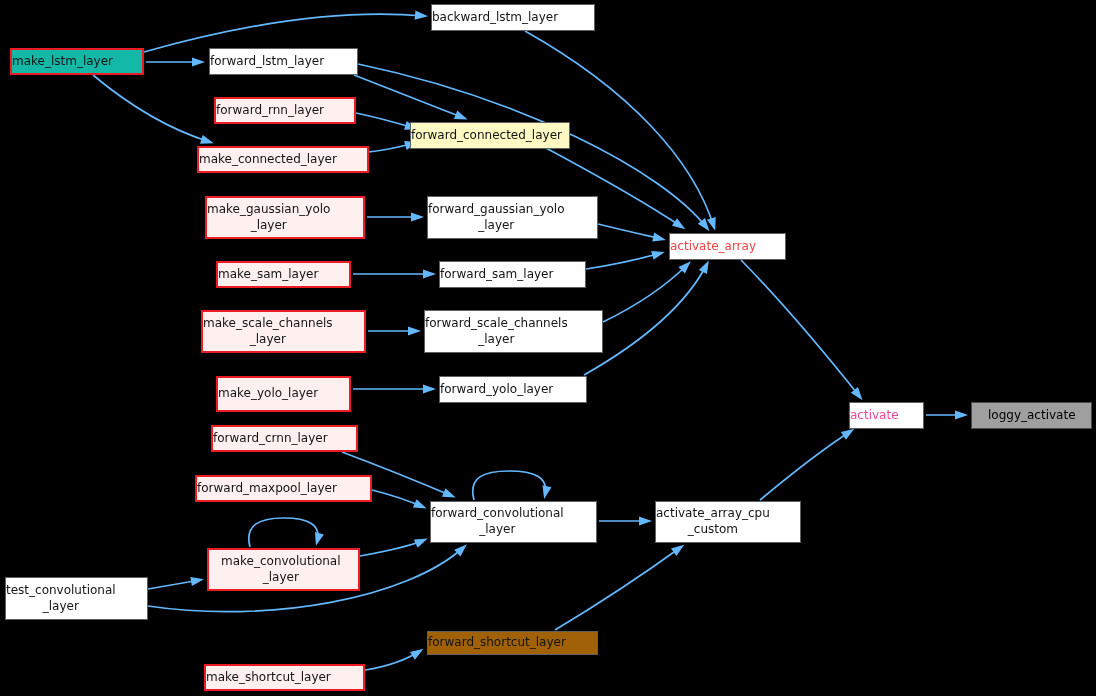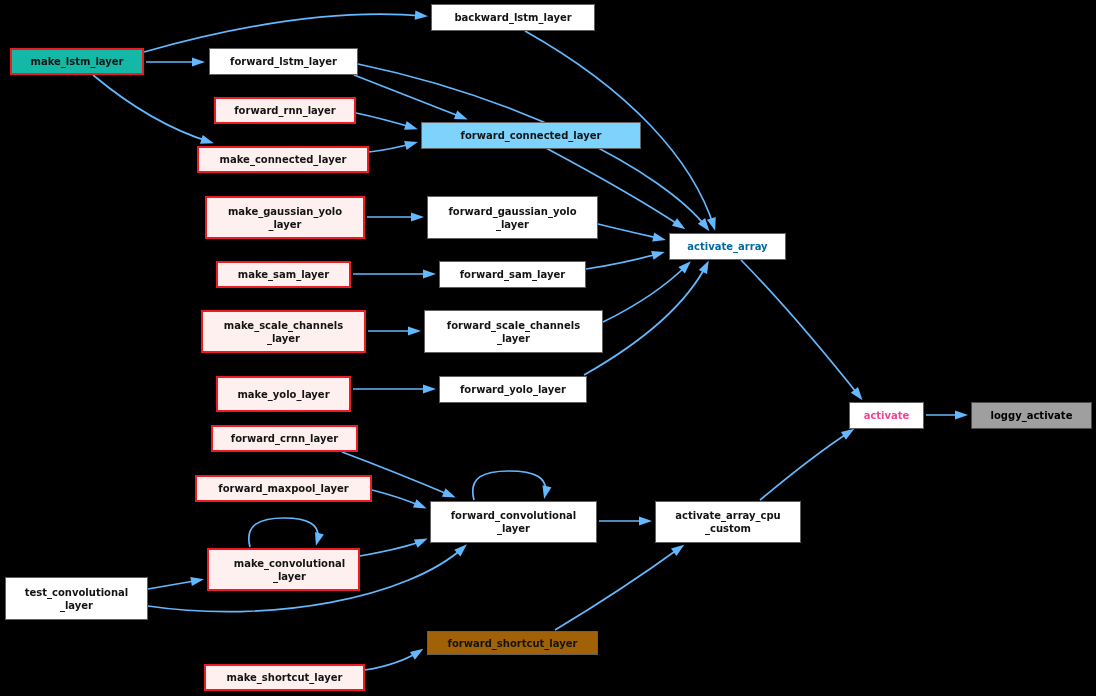--- a/index.html
+++ b/index.html
@@ -13,27 +13,26 @@
     font-family: "DejaVu Sans", "Liberation Sans", sans-serif;
   }
   #edge-layer {
     position: absolute; left: 0; top: 0;
   }
   .node {
     position: absolute;
     box-sizing: border-box;
     display: flex;
     align-items: center;
-    justify-content: center;
+    justify-content: flex-start;
     text-align: center;
-    font-size: 10px;
+    font-size: 12px;
     line-height: 1.3;
     white-space: pre-line;
     cursor: pointer;
-    font-weight: bold;
   }
 </style>
 </head>
 <body style="background: rgb(0, 0, 0);">
 
 <div id="graph" style="background: rgb(0, 0, 0);">
   <svg id="edge-layer" width="1096" height="696">
       <path d="M 144 52 C 250,22 345,9 424,16" fill="none" stroke="#63b8ff" stroke-width="1.7"></path>
       <polygon points="427.9843892518995,16.353047148902483 414.6291199619884,19.787691554653776 415.44112840446417,10.623596275285053" fill="#63b8ff"></polygon>
       <path d="M 146 62 L 201 62" fill="none" stroke="#63b8ff" stroke-width="1.7"></path>
@@ -93,41 +92,41 @@
       <path d="M 760 500 C 790,475 823,449 851,431" fill="none" stroke="#63b8ff" stroke-width="1.7"></path>
       <polygon points="854.3647139015062,428.836969634746 845.9168786416532,439.73623930855365 840.941908801569,431.9973973350893" fill="#63b8ff"></polygon>
       <path d="M 926 415 L 964 415" fill="none" stroke="#63b8ff" stroke-width="1.7"></path>
       <polygon points="968,415 955,419.6 955,410.4" fill="#63b8ff"></polygon>
     </svg>
 <div class="node" style="left: 431px; top: 4px; width: 164px; height: 27px; background: rgb(255, 255, 255); border: 1.6px solid rgb(96, 96, 96); color: rgb(20, 20, 20);"><span>backward_lstm_layer</span></div>
     <div class="node" style="left: 10px; top: 48px; width: 134px; height: 27px; background: #14b8a6; border: 2.4px solid rgb(237, 28, 36); color: rgb(20, 20, 20);"><span>make_lstm_layer</span></div>
     <div class="node" style="left: 209px; top: 48px; width: 149px; height: 27px; background: rgb(255, 255, 255); border: 1.6px solid rgb(96, 96, 96); color: rgb(20, 20, 20);"><span>forward_lstm_layer</span></div>
     <div class="node" style="left: 214px; top: 97px; width: 142px; height: 27px; background: rgb(255, 240, 240); border: 2.4px solid rgb(237, 28, 36); color: rgb(20, 20, 20);"><span>forward_rnn_layer</span></div>
     <div class="node" style="left: 197px; top: 146px; width: 172px; height: 27px; background: rgb(255, 240, 240); border: 2.4px solid rgb(237, 28, 36); color: rgb(20, 20, 20);"><span>make_connected_layer</span></div>
-    <div class="node" style="left: 421px; top: 122px; width: 220px; height: 27px; background: #7dd3fc; border: 1.6px solid rgb(96, 96, 96); color: rgb(20, 20, 20);"><span>forward_connected_layer</span></div>
+    <div class="node" style="left: 410px; top: 122px; width: 160px; height: 27px; background: #fef9c3; border: 1.6px solid rgb(96, 96, 96); color: rgb(20, 20, 20);"><span>forward_connected_layer</span></div>
     <div class="node" style="left: 205px; top: 196px; width: 160px; height: 43px; background: rgb(255, 240, 240); border: 2.4px solid rgb(237, 28, 36); color: rgb(20, 20, 20);"><span>make_gaussian_yolo
 _layer</span></div>
     <div class="node" style="left: 427px; top: 196px; width: 171px; height: 43px; background: rgb(255, 255, 255); border: 1.6px solid rgb(96, 96, 96); color: rgb(20, 20, 20);"><span>forward_gaussian_yolo
 _layer</span></div>
     <div class="node" style="left: 216px; top: 261px; width: 135px; height: 27px; background: rgb(255, 240, 240); border: 2.4px solid rgb(237, 28, 36); color: rgb(20, 20, 20);"><span>make_sam_layer</span></div>
     <div class="node" style="left: 439px; top: 261px; width: 147px; height: 27px; background: rgb(255, 255, 255); border: 1.6px solid rgb(96, 96, 96); color: rgb(20, 20, 20);"><span>forward_sam_layer</span></div>
     <div class="node" style="left: 201px; top: 310px; width: 165px; height: 43px; background: rgb(255, 240, 240); border: 2.4px solid rgb(237, 28, 36); color: rgb(20, 20, 20);"><span>make_scale_channels
 _layer</span></div>
     <div class="node" style="left: 424px; top: 310px; width: 179px; height: 43px; background: rgb(255, 255, 255); border: 1.6px solid rgb(96, 96, 96); color: rgb(20, 20, 20);"><span>forward_scale_channels
 _layer</span></div>
     <div class="node" style="left: 216px; top: 376px; width: 135px; height: 36px; background: rgb(255, 240, 240); border: 2.4px solid rgb(237, 28, 36); color: rgb(20, 20, 20);"><span>make_yolo_layer</span></div>
     <div class="node" style="left: 439px; top: 376px; width: 148px; height: 27px; background: rgb(255, 255, 255); border: 1.6px solid rgb(96, 96, 96); color: rgb(20, 20, 20);"><span>forward_yolo_layer</span></div>
-    <div class="node" style="left: 669px; top: 233px; width: 117px; height: 27px; background: rgb(255, 255, 255); border: 1.6px solid rgb(96, 96, 96); color: #0369a1;"><span>activate_array</span></div>
+    <div class="node" style="left: 669px; top: 233px; width: 117px; height: 27px; background: rgb(255, 255, 255); border: 1.6px solid rgb(96, 96, 96); color: #ef4444;"><span>activate_array</span></div>
     <div class="node" style="left: 211px; top: 425px; width: 147px; height: 27px; background: rgb(255, 240, 240); border: 2.4px solid rgb(237, 28, 36); color: rgb(20, 20, 20);"><span>forward_crnn_layer</span></div>
     <div class="node" style="left: 195px; top: 475px; width: 177px; height: 27px; background: rgb(255, 240, 240); border: 2.4px solid rgb(237, 28, 36); color: rgb(20, 20, 20);"><span>forward_maxpool_layer</span></div>
     <div class="node" style="left: 207px; top: 548px; width: 153px; height: 43px; background: rgb(255, 240, 240); border: 2.4px solid rgb(237, 28, 36); color: rgb(20, 20, 20); padding-left: 12px;"><span>make_convolutional
 _layer</span></div>
     <div class="node" style="left: 5px; top: 577px; width: 143px; height: 43px; background: rgb(255, 255, 255); border: 1.6px solid rgb(96, 96, 96); color: rgb(20, 20, 20);"><span>test_convolutional
 _layer</span></div>
     <div class="node" style="left: 430px; top: 501px; width: 167px; height: 42px; background: rgb(255, 255, 255); border: 1.6px solid rgb(96, 96, 96); color: rgb(20, 20, 20);"><span>forward_convolutional
 _layer</span></div>
     <div class="node" style="left: 655px; top: 501px; width: 146px; height: 42px; background: rgb(255, 255, 255); border: 1.6px solid rgb(96, 96, 96); color: rgb(20, 20, 20);"><span>activate_array_cpu
 _custom</span></div>
     <div class="node" style="left: 427px; top: 631px; width: 171px; height: 24px; background: #a16207; border: 1.6px solid rgb(96, 96, 96); color: rgb(20, 20, 20);"><span>forward_shortcut_layer</span></div>
     <div class="node" style="left: 204px; top: 664px; width: 161px; height: 27px; background: rgb(255, 240, 240); border: 2.4px solid rgb(237, 28, 36); color: rgb(20, 20, 20);"><span>make_shortcut_layer</span></div>
     <div class="node" style="left: 849px; top: 402px; width: 75px; height: 27px; background: rgb(255, 255, 255); border: 1.6px solid rgb(96, 96, 96); color: #ec4899;"><span>activate</span></div>
-    <div class="node" style="left: 971px; top: 402px; width: 121px; height: 27px; background: rgb(159, 159, 159); border: 1.6px solid rgb(74, 74, 74); color: rgb(0, 0, 0);"><span>loggy_activate</span></div>
+    <div class="node" style="left: 971px; top: 402px; width: 121px; height: 27px; background: rgb(159, 159, 159); border: 1.6px solid rgb(74, 74, 74); color: rgb(0, 0, 0); padding-left: 16px;"><span>loggy_activate</span></div>
   </div>
 
 </body></html>

